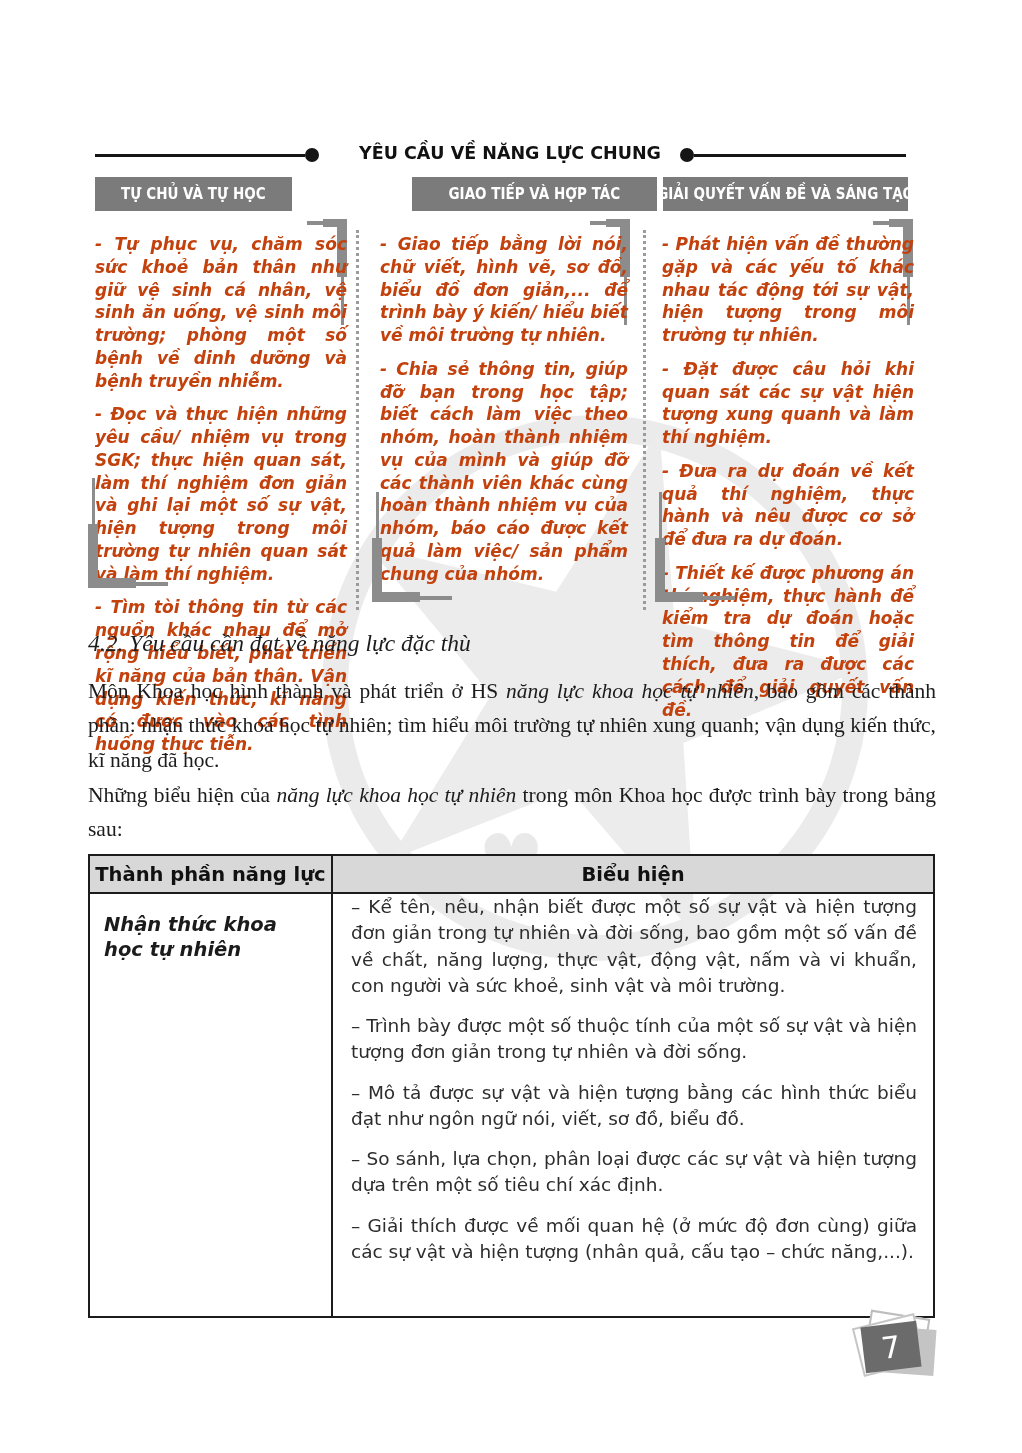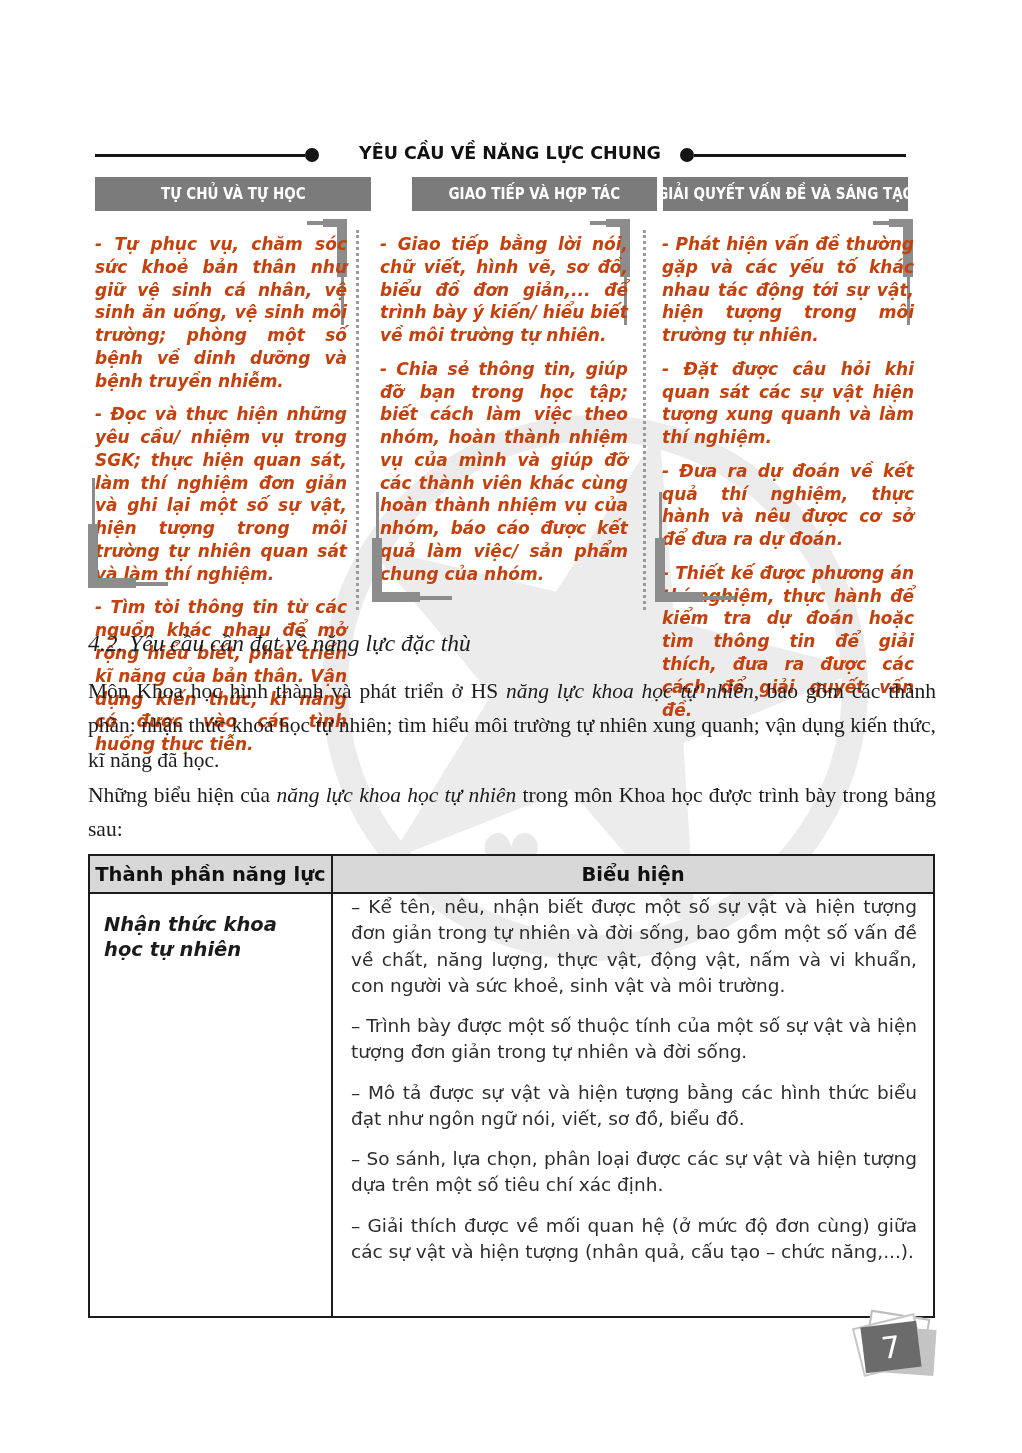--- a/index.html
+++ b/index.html
@@ -26,21 +26,21 @@
     font-weight:bold; font-size:17.5px; color:#111; letter-spacing:0px;
   }
 
   
   .colbox {
     position:absolute; top:177px; height:34px; background:#7b7b7b; color:#fff;
     display:flex; align-items:center; justify-content:center;
     font-weight:bold; font-size:15px; white-space:nowrap;
   }
   .colbox > span { display:inline-block; transform:scaleX(0.9); }
-  .colbox.b1 { left:95px;  width:276px; }
+  .colbox.b1 { left:95px;  width:197px; }
   .colbox.b2 { left:380px; width:245px;margin-left:32px; }
   .colbox.b3 { left:663px; width:245px; }
 
   
   .coltext {
     position:absolute; top:233px; font-style:italic; font-weight:bold;
     font-size:17px; line-height:1.34; color:#c2410c; text-align:justify;
   }
   .coltext.c1 { left:95px;  width:252px; }
   .coltext.c2 { left:380px; width:248px; }

